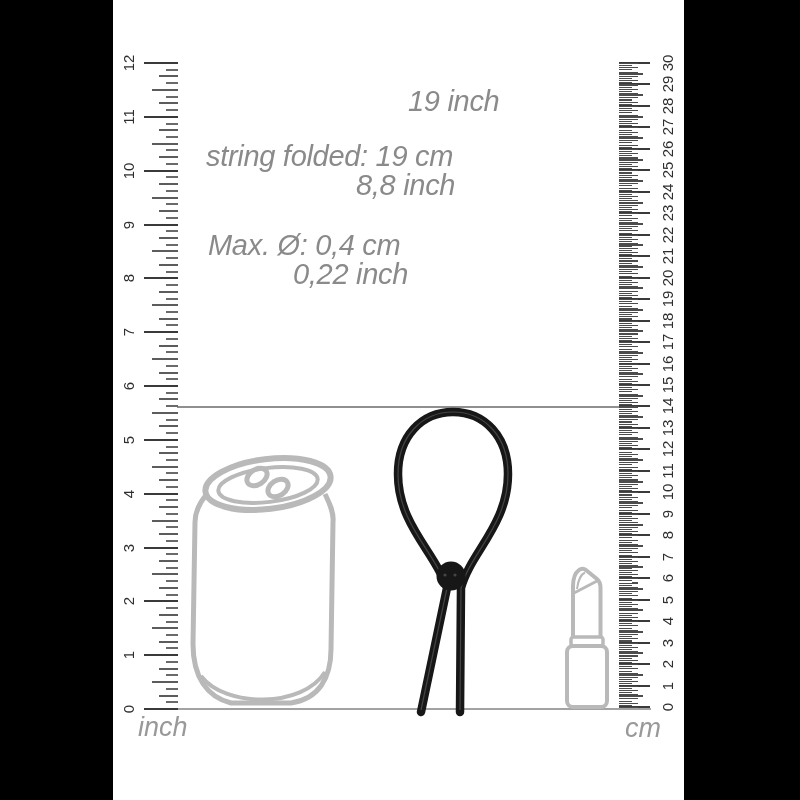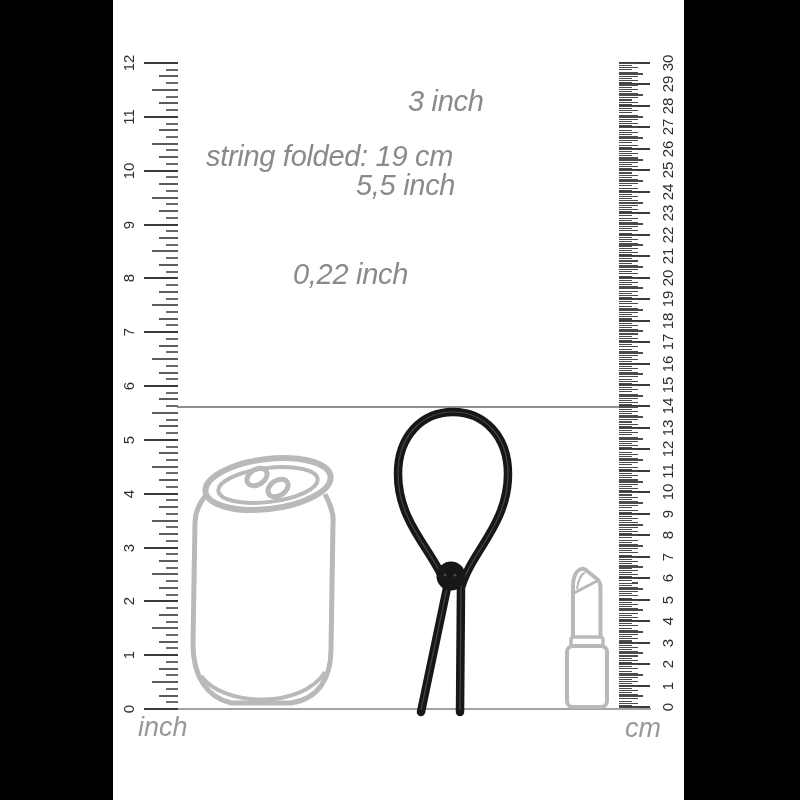--- a/index.html
+++ b/index.html
@@ -39,23 +39,24 @@
   svg{position:absolute;overflow:visible;}
 </style>
 </head>
 <body>
 
 <div class="bar" id="bar-left"></div>
 <div class="bar" id="bar-right"></div>
 
 <div id="content">
 
-  <div class="spec-line" style="left:295px;top:87px;">3 inch</div>
+  <div class="spec-line" style="left:295px;top:87px;">19 inch</div>
   <div class="spec-line" style="left:93px;top:142px;">string folded: 19 cm</div>
-  <div class="spec-line" style="left:243px;top:171px;">5,5 inch</div>
+  <div class="spec-line" style="left:243px;top:171px;">8,8 inch</div>
+  <div class="spec-line" style="left:95px;top:231px;">Max. Ø: 0,4 cm</div>
   <div class="spec-line" style="left:180px;top:260px;">0,22 inch</div>
 
   <div style="position:absolute;left:64px;top:406px;width:444px;height:2px;background:#8f8f8f;"></div>
   <div style="position:absolute;left:32px;top:708px;width:506px;height:2px;background:#a3a3a3;"></div>
 
   <div id="ruler-inch">
       <div class="tick" style="left: 31px; top: 708px; width: 34px; background: rgb(58, 58, 58);"></div>
       <div class="tick" style="left: 53px; top: 701.271px; width: 12px; background: rgb(106, 106, 106);"></div>
       <div class="tick" style="left: 46px; top: 694.542px; width: 19px; background: rgb(92, 92, 92);"></div>
       <div class="tick" style="left: 53px; top: 687.813px; width: 12px; background: rgb(106, 106, 106);"></div>

